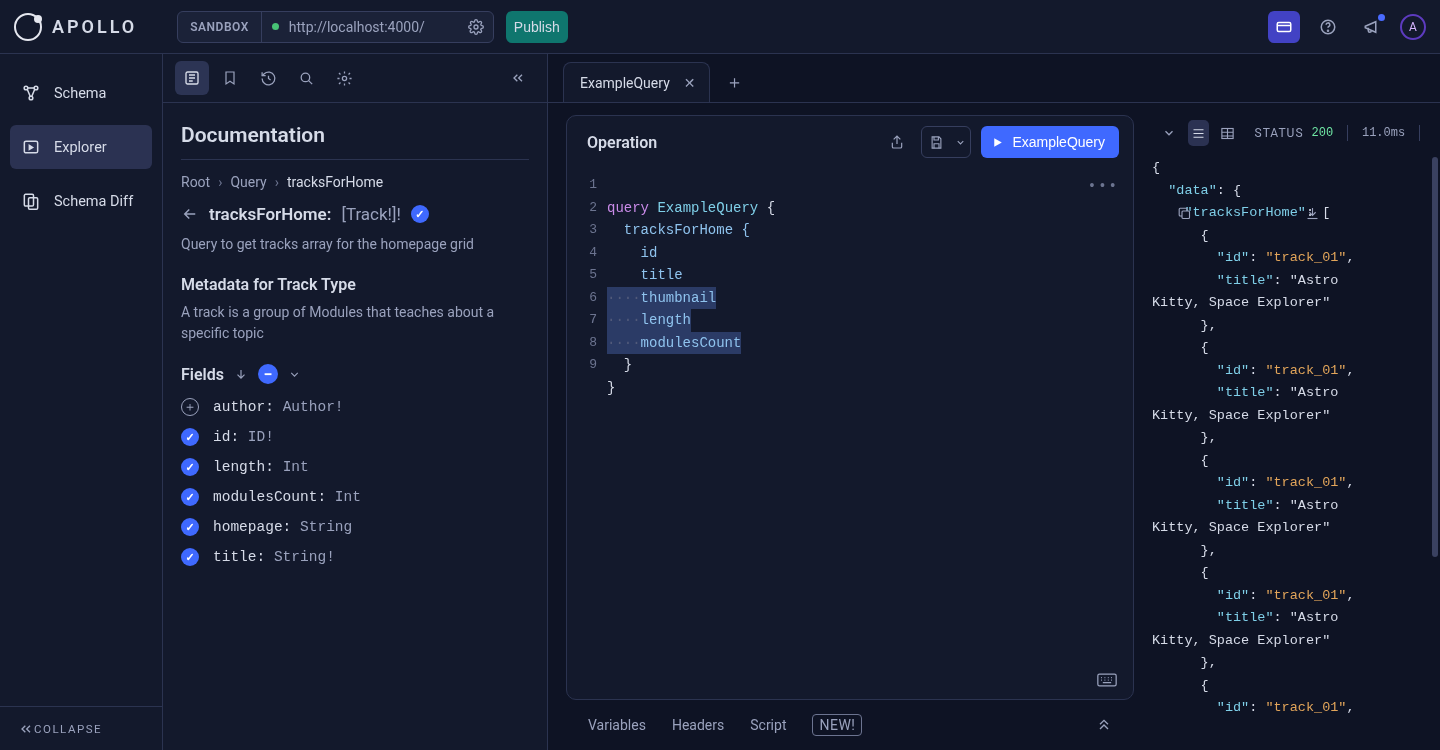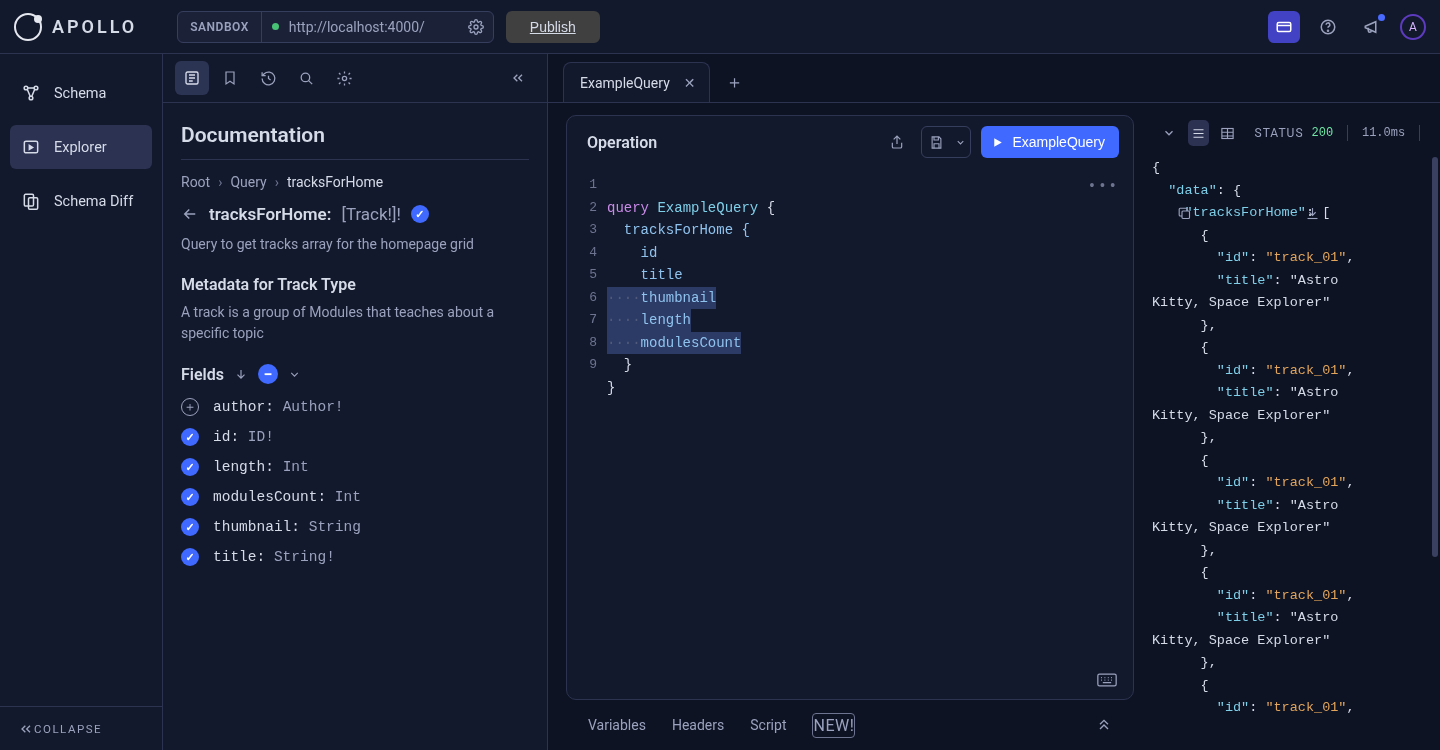--- a/index.html
+++ b/index.html
@@ -32,22 +32,22 @@
   .logo-mark::before{content:"";position:absolute;width:8px;height:8px;border-radius:50%;background:#e5e7ef;right:-2px;top:0;}
   .urlbox{
     display:flex;align-items:center;height:32px;background:var(--panel2);
     border:1px solid var(--border2);border-radius:6px;overflow:hidden;margin-left:28px;
   }
   .env-chip{padding:0 12px;font-size:12px;font-weight:600;color:var(--text-dim);border-right:1px solid var(--border2);height:100%;display:flex;align-items:center;letter-spacing:.5px;}
   .status-dot{width:7px;height:7px;border-radius:50%;background:#47c275;margin:0 10px;}
   .urltext{color:var(--text-dim);font-size:14px;min-width:170px;}
   .gear-slot{width:34px;display:flex;justify-content:center;color:var(--text-dim);}
   .btn-publish{
-    height:32px;padding:0 24px;border:none;border-radius:6px;background:#404040;color:var(--text);
-    font-weight:500;font-size:14px;cursor:pointer;text-decoration:underline;
+    height:32px;padding:0 8px;border:none;border-radius:6px;background:#0f766e;color:var(--text);
+    font-weight:500;font-size:14px;cursor:pointer;
   }
   .top-right{margin-left:auto;display:flex;align-items:center;gap:12px;}
   .top-icn{width:32px;height:32px;border-radius:6px;display:flex;align-items:center;justify-content:center;color:var(--text-dim);cursor:pointer;}
   .top-icn.active{background:#4242c4;color:#fff;}
   .avatar{width:26px;height:26px;border-radius:50%;border:2px solid var(--badge-ring);display:flex;align-items:center;justify-content:center;font-size:12px;color:#d7b6ff;}
 
   
   .shell{display:flex;height:calc(100% - 54px);}
 
   
@@ -112,21 +112,21 @@
   .code-area{flex:1;display:flex;position:relative;padding:0 0 8px 0;}
   .gutter{width:40px;text-align:right;padding:6px 10px 0 0;color:var(--text-faint);line-height:22.5px;font-size:13px;}
   .code{flex:1;padding:6px 0 0 0;line-height:22.5px;font-size:14px;white-space:pre;}
   .kw{color:var(--keyword);} .fn{color:#7fcfe8;} .pn{color:var(--text);} .fd{color:#8fc3ee;}
   .hl{background:#2b3b66;display:inline-block;}
   .dots-icn{position:absolute;top:10px;right:14px;color:var(--text-faint);letter-spacing:2px;cursor:pointer;}
   .kbd-icn{position:absolute;bottom:12px;right:16px;color:var(--text-dim);}
 
   .bottom-tabs{height:50px;display:flex;align-items:center;gap:26px;padding:0 22px;color:var(--text-dim);border-top:0;}
   .btab{cursor:pointer;}
-  .new-pill{font-size:16px;border:1px solid var(--text-faint);border-radius:4px;padding:2px 0;letter-spacing:.5px;}
+  .new-pill{font-size:14px;border:1px solid var(--text-faint);border-radius:4px;padding:2px 6px;letter-spacing:.5px;}
   .chevup{margin-left:auto;cursor:pointer;}
 
   
   .resp{width:296px;display:flex;flex-direction:column;padding:12px 0 0 0;min-width:0;}
   .resp-head{height:36px;display:flex;align-items:center;gap:8px;padding:0 14px 0 14px;color:var(--text-dim);font-size:12px;}
   .resp-head .ricn{width:26px;height:26px;display:flex;align-items:center;justify-content:center;border-radius:5px;cursor:pointer;color:var(--text-dim);}
   .resp-head .ricn.active{background:#2b3252;color:var(--text);}
   .resp-head .rsep{flex:1;}
   .status-label{letter-spacing:1px;}
   .status-code{color:var(--status-green);}
@@ -319,21 +319,21 @@
           <div class="fld-row">
             <span class="check-badge"></span>
             <span class="fld-label mono"><span>length:</span> <span class="fld-t">Int</span></span>
           </div>
           <div class="fld-row">
             <span class="check-badge"></span>
             <span class="fld-label mono"><span>modulesCount:</span> <span class="fld-t">Int</span></span>
           </div>
           <div class="fld-row">
             <span class="check-badge"></span>
-            <span class="fld-label mono"><span>thumbnail:</span> <span class="fld-t">String</span></span>
+            <span class="fld-label mono"><span>homepage:</span> <span class="fld-t">String</span></span>
           </div>
           <div class="fld-row">
             <span class="check-badge"></span>
             <span class="fld-label mono"><span>title:</span> <span class="fld-t">String!</span></span>
           </div>
         </div>
     </div>
   </div>
 
   <div class="main">

